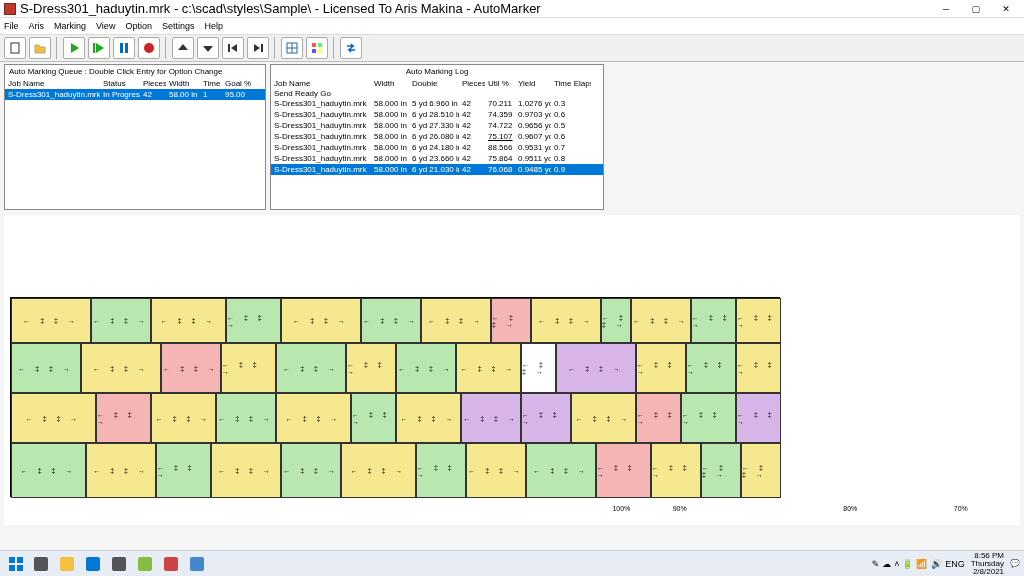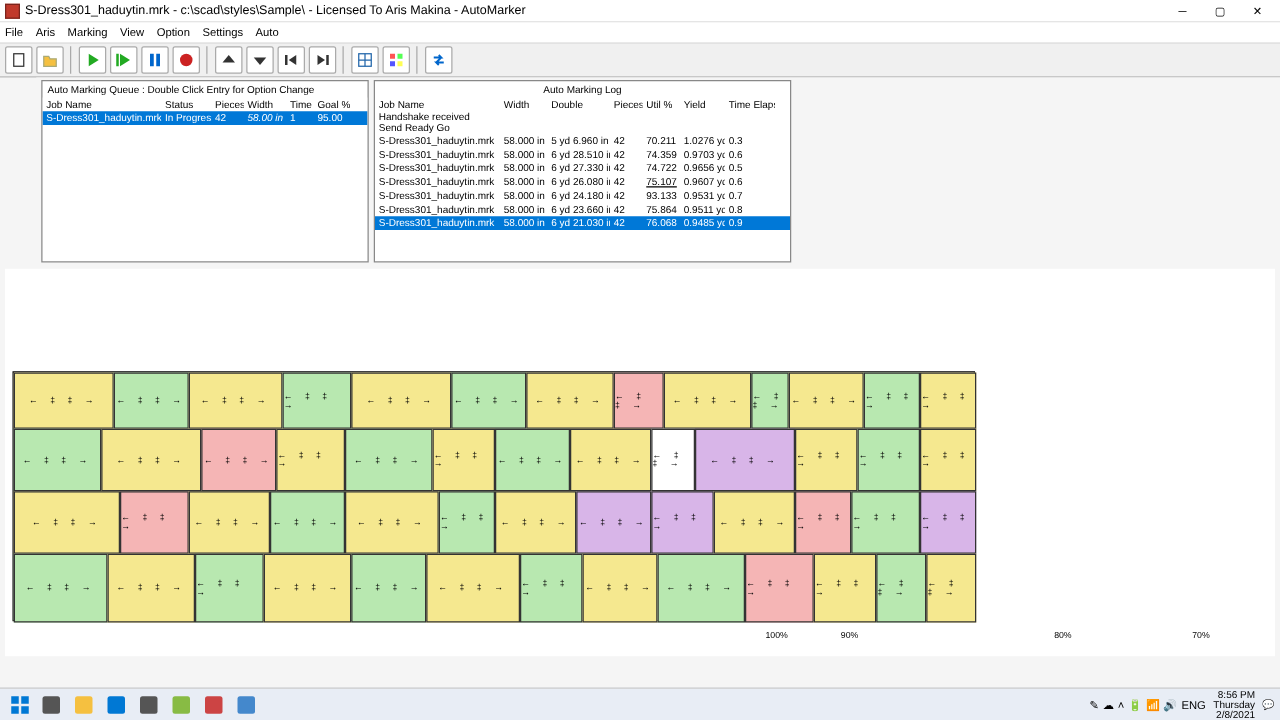--- a/index.html
+++ b/index.html
@@ -1,28 +1,28 @@
 <!DOCTYPE html>
 <html><head>
 <meta charset="utf-8">
 <style>
 * { margin:0; padding:0; box-sizing:border-box; }
 body { font-family:"Segoe UI",Tahoma,sans-serif; font-size:9px; background:#f5f5f5; width:1024px; height:576px; overflow:hidden; position:relative; }
 .titlebar { height:18px; background:#fff; display:flex; align-items:center; padding:0 4px; border-bottom:1px solid #ddd; }
 .titlebar .icon { width:12px; height:12px; background:#c0392b; margin-right:4px; border:1px solid #7b241c; }
-.titlebar .title { flex:1; font-size:10px; }
+.titlebar .title { flex:1; font-size:13px; }
 .titlebar .winbtns { display:flex; gap:2px; }
 .winbtn { width:28px; height:16px; display:flex; align-items:center; justify-content:center; font-size:9px; cursor:pointer; }
 .menubar { height:16px; background:#fff; display:flex; padding:0 4px; gap:10px; font-size:9px; align-items:center; }
 .menubar span { cursor:pointer; }
 .toolbar { height:28px; background:#f0f0f0; border-top:1px solid #ddd; border-bottom:1px solid #bbb; display:flex; align-items:center; padding:0 4px; gap:3px; }
 .tbtn { width:22px; height:22px; border:1px solid #aaa; background:#fff; display:flex; align-items:center; justify-content:center; cursor:pointer; border-radius:2px; }
 .tbtn svg { width:14px; height:14px; }
 .tsep { width:2px; height:22px; border-left:1px solid #aaa; margin:0 2px; }
-.panels { display:flex; gap:4px; padding:2px 4px; background:#f5f5f5; height:150px;margin-left:29px; }
+.panels { display:flex; gap:4px; padding:2px 4px; background:#f5f5f5; height:150px; }
 .panel { background:#fff; border:1px solid #888; flex-shrink:0; overflow:hidden; }
 .panel.left { width:262px; }
 .panel.right { width:334px; position:relative; }
 .phdr { font-size:8px; padding:2px 4px; }
 .thdr { display:flex; font-size:8px; background:#fff; }
 .thdr > div, .trow > div { padding:1px 3px; white-space:nowrap; overflow:hidden; }
 .trow { display:flex; font-size:8px; }
 .trow.sel { background:#0078d7; color:#fff; }
 .panelwrap { position:relative; }
 .canvas-area { position:absolute; top:215px; left:4px; right:4px; height:310px; background:#fff; }
@@ -53,21 +53,21 @@
   </div>
 </div>
 
 <div class="menubar" id="menubar">
     <span>File</span>
     <span>Aris</span>
     <span>Marking</span>
     <span>View</span>
     <span>Option</span>
     <span>Settings</span>
-    <span>Auto</span>
+    <span>Help</span>
   </div>
 
 <div class="toolbar" id="toolbar">
     <div class="tbtn">
       <svg viewBox="0 0 14 14">
         <rect x="3" y="2" width="8" height="10" fill="#fff" stroke="#333"></rect>
       </svg>
     </div>
     <div class="tbtn">
       <svg viewBox="0 0 14 14">
@@ -153,39 +153,38 @@
           <div style="width: 40px;">Status</div>
           <div style="width: 26px;">Pieces</div>
           <div style="width: 34px;">Width</div>
           <div style="width: 22px;">Time</div>
           <div style="width: 30px;">Goal %</div>
         </div>
     <div class="trow sel" id="qrow">
           <div style="width: 95px;">S-Dress301_haduytin.mrk</div>
           <div style="width: 40px;">In Progress</div>
           <div style="width: 26px;">42</div>
-          <div style="width: 34px; font-style: italic;">58.00 in</div>
+          <div style="width: 34px;">58.00 in</div>
           <div style="width: 22px;">1</div>
           <div style="width: 30px;">95.00</div>
         </div>
   </div>
   <div class="panel right">
 
     <div class="phdr" style="text-align:center">Auto Marking Log</div>
     <div class="thdr" id="lhdr">
           <div style="width: 100px;">Job Name</div>
           <div style="width: 38px;">Width</div>
           <div style="width: 50px;">Double</div>
           <div style="width: 26px;">Pieces</div>
           <div style="width: 30px;">Util %</div>
           <div style="width: 36px;">Yield</div>
           <div style="width: 40px;">Time Elapsed</div>
         </div>
     <div id="lrows">
-          <div class="trow" style="padding-left: 3px;">Handshake received</div>
           <div class="trow" style="padding-left: 3px;">Send Ready Go</div>
           <div class="trow">
             <div style="width: 100px;">S-Dress301_haduytin.mrk</div>
             <div style="width: 38px;">58.000 in</div>
             <div style="width: 50px;">5 yd 6.960 in</div>
             <div style="width: 26px;">42</div>
             <div style="width: 30px;">70.211</div>
             <div style="width: 36px;">1.0276 yd</div>
             <div style="width: 40px;">0.3</div>
           </div>
@@ -214,21 +213,21 @@
             <div style="width: 26px;">42</div>
             <div style="width: 30px; text-decoration: underline;">75.107</div>
             <div style="width: 36px;">0.9607 yd</div>
             <div style="width: 40px;">0.6</div>
           </div>
           <div class="trow">
             <div style="width: 100px;">S-Dress301_haduytin.mrk</div>
             <div style="width: 38px;">58.000 in</div>
             <div style="width: 50px;">6 yd 24.180 in</div>
             <div style="width: 26px;">42</div>
-            <div style="width: 30px;">93.133</div>
+            <div style="width: 30px;">88.566</div>
             <div style="width: 36px;">0.9531 yd</div>
             <div style="width: 40px;">0.7</div>
           </div>
           <div class="trow">
             <div style="width: 100px;">S-Dress301_haduytin.mrk</div>
             <div style="width: 38px;">58.000 in</div>
             <div style="width: 50px;">6 yd 23.660 in</div>
             <div style="width: 26px;">42</div>
             <div style="width: 30px;">75.864</div>
             <div style="width: 36px;">0.9511 yd</div>

